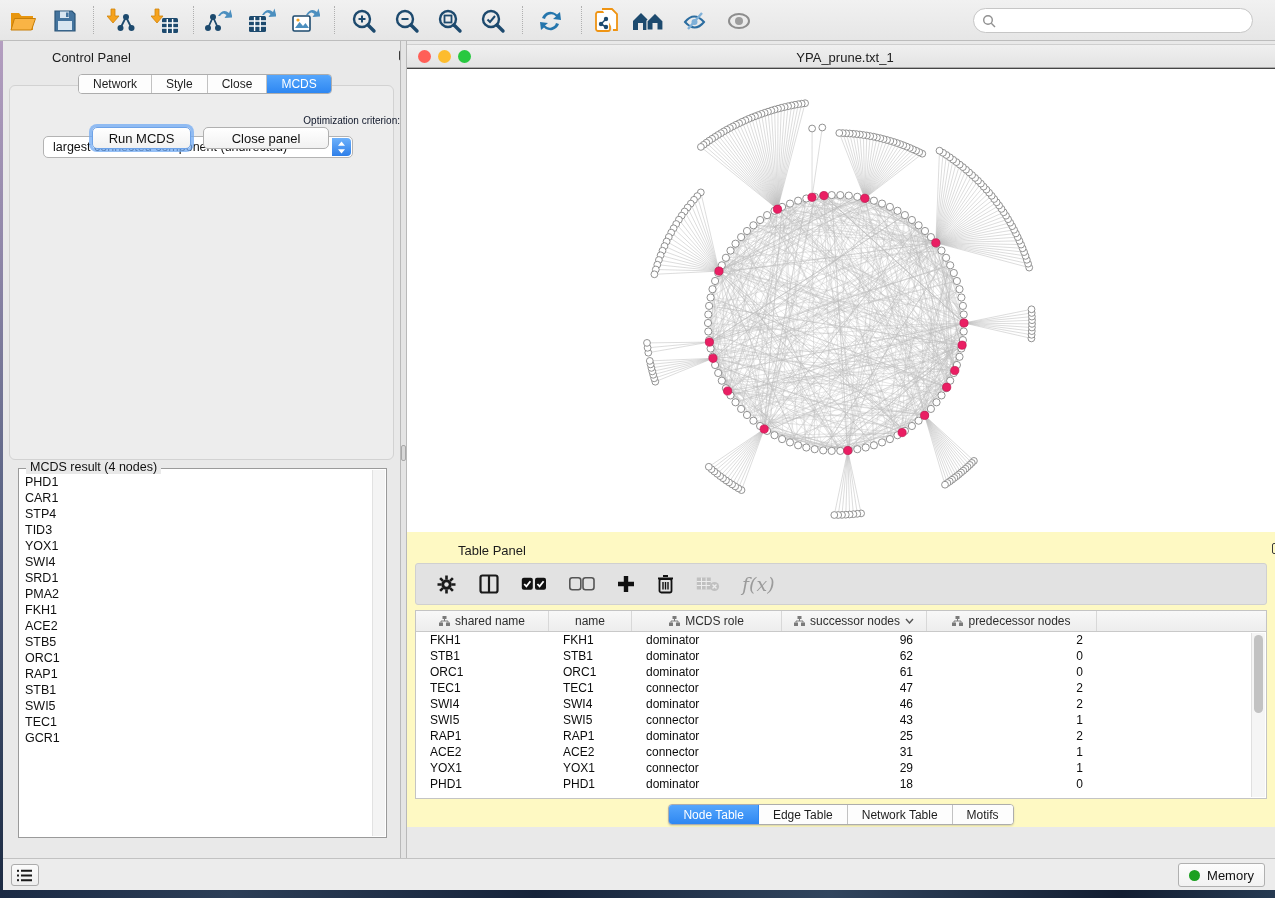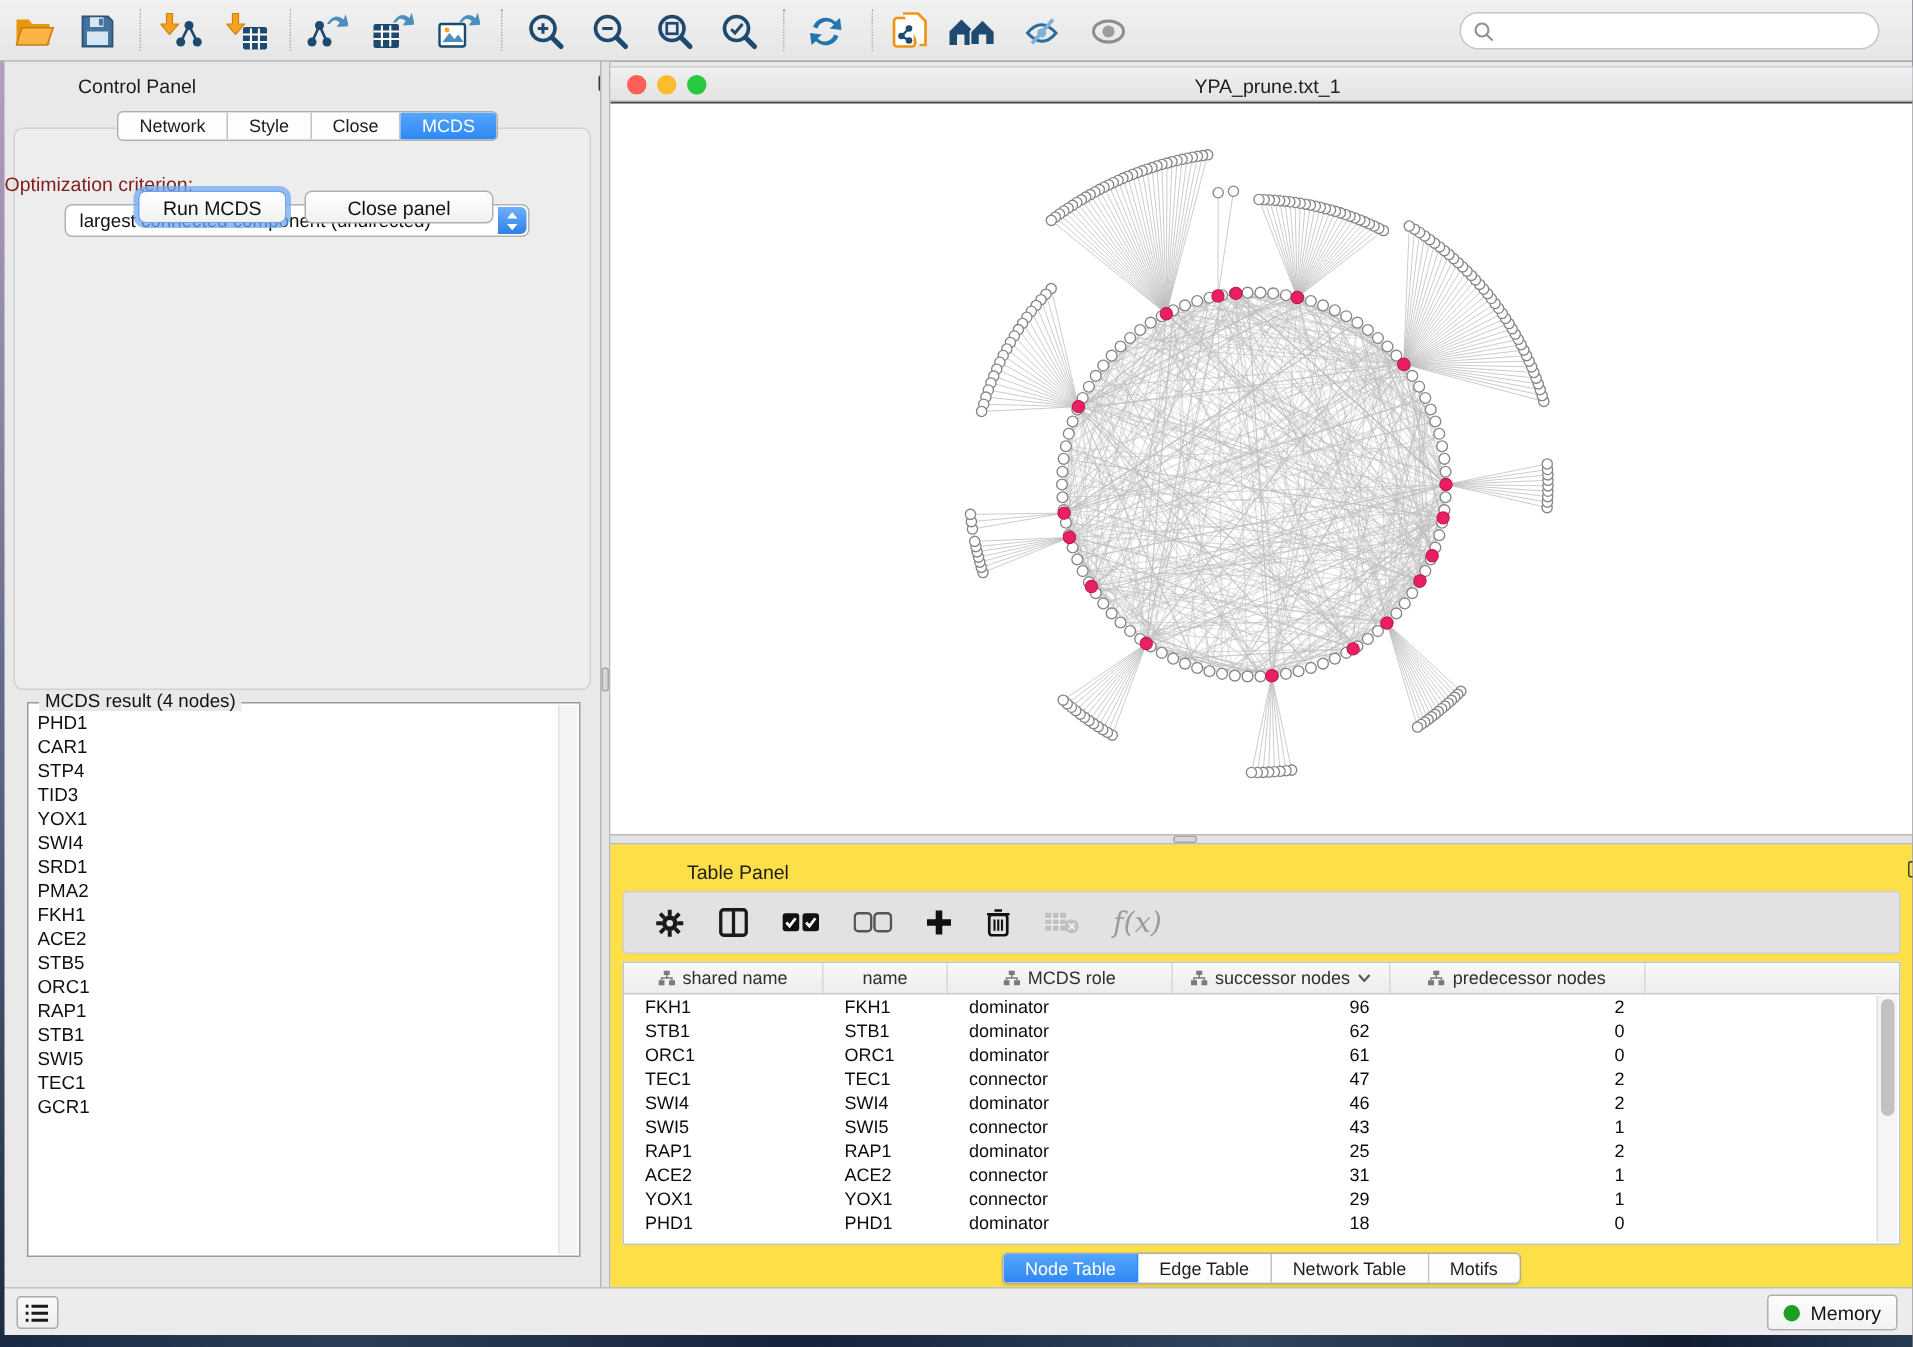--- a/index.html
+++ b/index.html
@@ -33,21 +33,21 @@
   .float-ico { width:11px; height:11px; border:1.6px solid #3a3a3a; border-radius:2px; }
   .close-ico { font-size:14px; font-weight:bold; color:#1c1c1c; line-height:11px; }
 
   .seg { display:flex; border:1px solid #adadad; border-radius:4px; background:#fff; overflow:hidden; height:20px; }
   .seg-btn { padding:0 14px; font-size:12px; color:#1d1d1d; display:flex; align-items:center; border-right:1px solid #c2c2c2; background:#fdfdfd; }
   .seg-btn:last-child { border-right:none; }
   .seg-btn.active { background:linear-gradient(#55a6fc,#2e87f2); color:#fff; border-right-color:#2e87f2; }
 
   .cp-tabs { position:absolute; left:75px; top:33px; z-index:3; }
   .cp-body { position:absolute; left:6px; top:44px; width:385px; height:375px; background:#ededed; border:1px solid #d2d2d2; border-radius:6px; }
-  .opt-label { position:absolute; left:0; top:30px; width:100%; text-align:left; font-size:13px; color:#7f1d1d; }
+  .opt-label { position:absolute; left:0; top:30px; width:100%; text-align:right; font-size:10px; color:#0f172a; }
   .combo { position:absolute; left:40px; top:51px; width:310px; height:22px; background:#fff; border:1px solid #b3b3b3; border-radius:5px;
     font-size:12.5px; color:#111; display:flex; align-items:center; padding-left:9px; }
   .combo-cap { position:absolute; right:1px; top:1px; bottom:1px; width:19px; border-radius:0 4px 4px 0;
     background:linear-gradient(#6db1fb,#2e7fe9); display:flex; align-items:center; justify-content:center; }
   .btn { background:linear-gradient(#ffffff,#f1f1f1); border:1px solid #b0b0b0; border-radius:5px; font-size:13px; color:#111;
     height:22px; display:inline-flex; align-items:center; justify-content:center; padding:0 14px; }
   .btn.focusring { box-shadow:0 0 0 3px rgba(112,169,243,.75); border-color:#6ea3e8; }
   .run-btn { position:absolute; left:89px; top:86px; width:99px; }
   .closep-btn { position:absolute; left:200px; top:86px; width:126px; }
 
@@ -66,21 +66,21 @@
   
   .netwin { position:absolute; left:407px; top:41px; width:876px; height:515px; }
   .net-titlebar { position:absolute; left:0; top:3px; width:100%; height:24px; background:linear-gradient(#f0f0f0,#e3e3e3);
     border-top:1px solid #cfcfcf; border-bottom:1px solid #ababab; }
   .tlights { position:absolute; left:11px; top:5px; display:flex; gap:7px; }
   .tlight { width:13px; height:13px; border-radius:50%; }
   .net-title { position:absolute; width:100%; top:5px; text-align:center; font-size:13px; color:#202020; }
   .net-canvas { position:absolute; left:0; top:27px; width:868px; height:488px; background:#fff; border-top:1px solid #444; }
 
   
-  .tpanel { position:absolute; left:407px; top:563px; width:868px; height:295px; background:#fde047; }
+  .tpanel { position:absolute; left:407px; top:532px; width:868px; height:295px; background:#fef9c3; }
   .tp-toolbar { position:absolute; left:8px; top:31px; width:852px; height:42px; background:#e2e2e2; border:1px solid #d0d0d0; border-radius:3px;
     display:flex; align-items:center; gap:22px; padding-left:20px; }
   .tp-tool { display:flex; align-items:flex-end; justify-content:center; }
   .table-wrap { position:absolute; left:8px; top:78px; width:852px; height:189px; background:#fff; border:1px solid #c4c4c4; }
   .thead { display:flex; height:21px; border-bottom:1px solid #c9c9c9; background:linear-gradient(#f8f8f8,#ededed); }
   .th { display:flex; align-items:center; justify-content:center; gap:5px; font-size:12px; color:#2e2e2e; border-right:1px solid #d8d8d8; height:100%; }
   .tbody .tr { display:flex; height:16px; }
   .td { font-size:12px; color:#0c0c0c; line-height:16px; white-space:nowrap; overflow:hidden; }
   .td.num { text-align:right; }
   .tscroll { position:absolute; right:1px; top:22px; bottom:1px; width:14px; background:#f5f5f5; border-left:1px solid #e0e0e0; }

